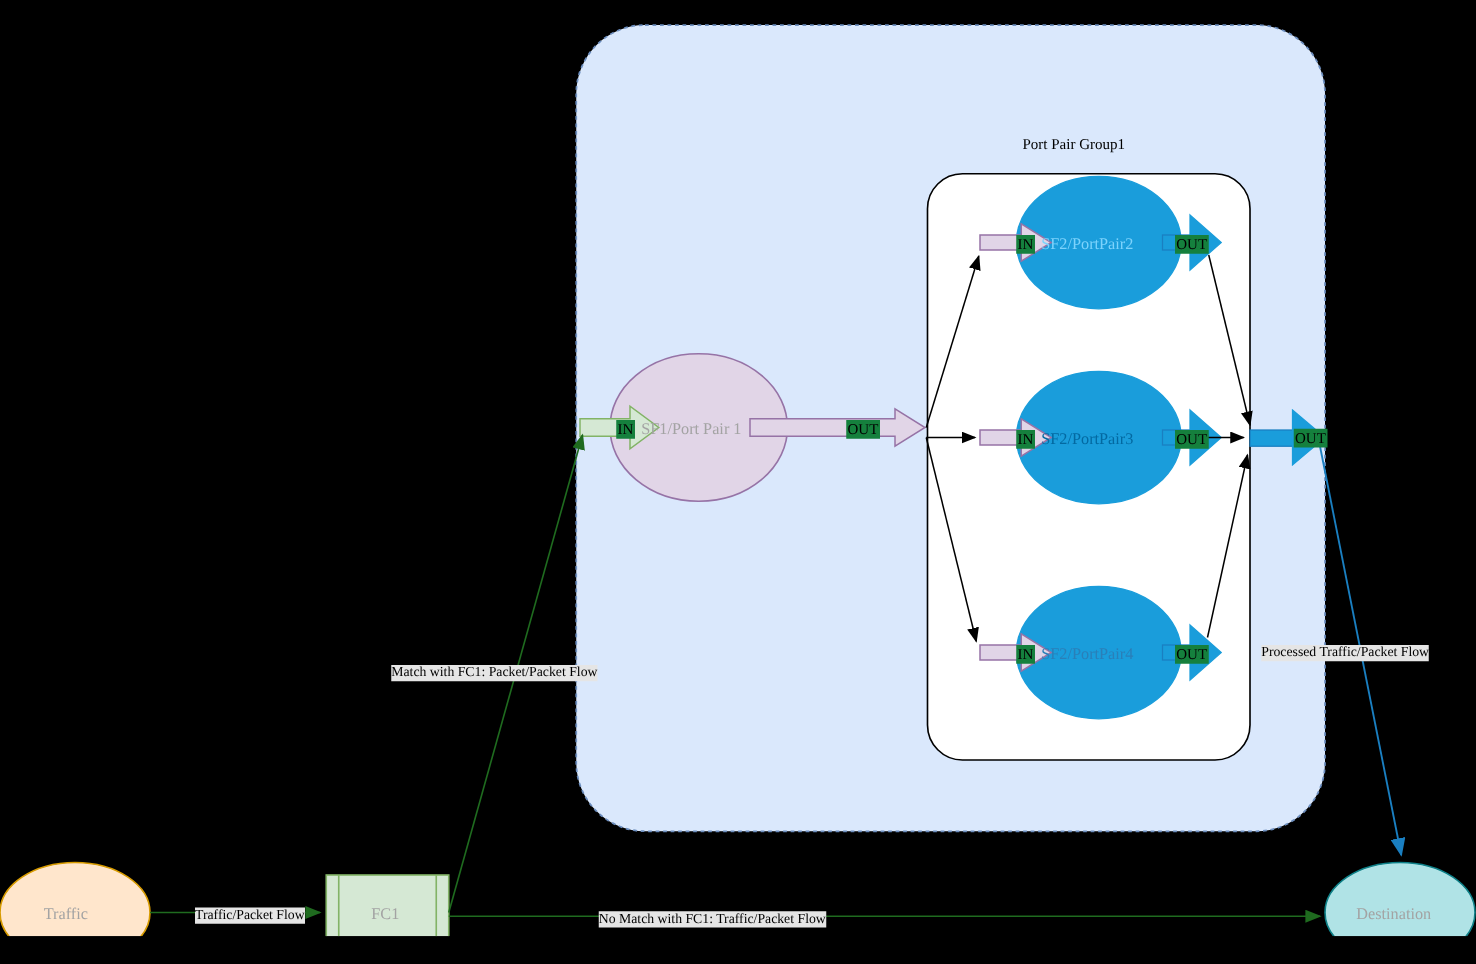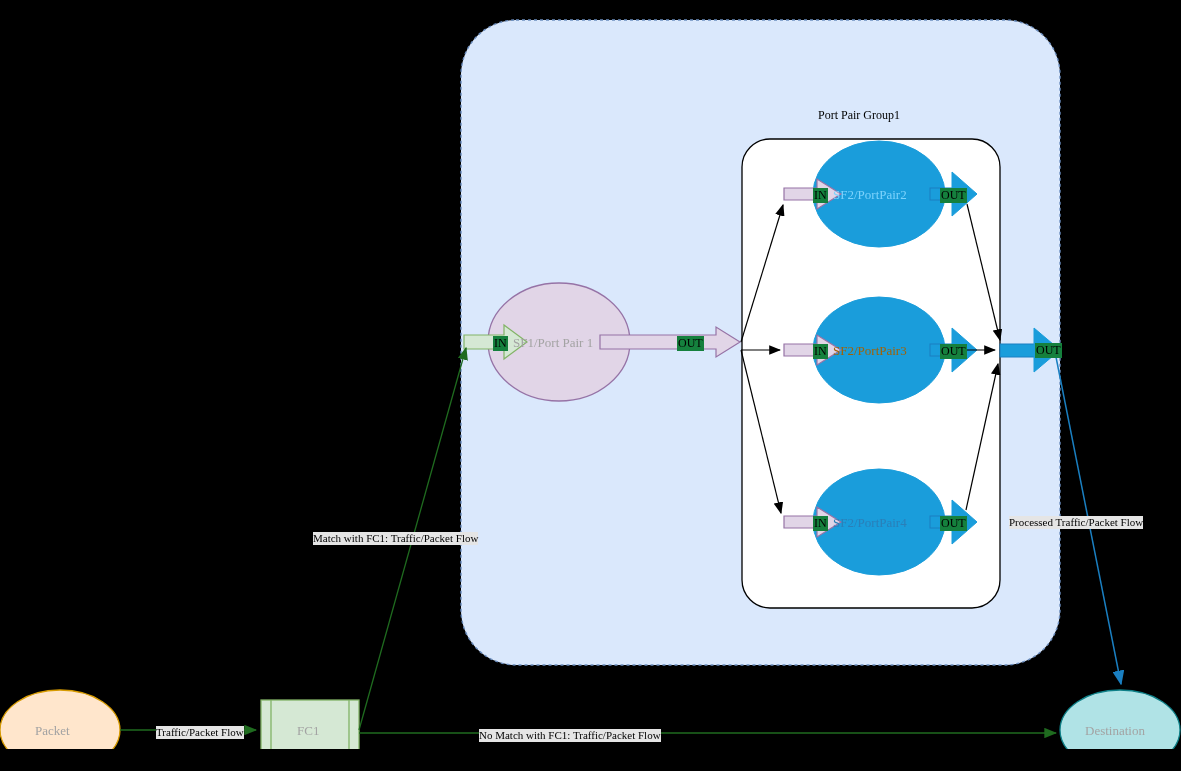--- a/index.html
+++ b/index.html
@@ -107,31 +107,31 @@
 
   <div class="porttext" style="left:493px; top:336px;">IN</div>
   <div class="nodetext" style="left:513px; top:335px;">SF1/Port Pair 1</div>
   <div class="porttext" style="left:677px; top:336px;">OUT</div>
 
   <div class="porttext" style="left:813px; top:188px;">IN</div>
   <div class="sftext" style="left:833px; top:187px; color:#7dd3fc;">SF2/PortPair2</div>
   <div class="porttext" style="left:940px; top:188px;">OUT</div>
 
   <div class="porttext" style="left:813px; top:344px;">IN</div>
-  <div class="sftext" style="left:833px; top:343px; color:#a16207;">SF2/PortPair3</div>
+  <div class="sftext" style="left:833px; top:343px; color:#0369a1;">SF2/PortPair3</div>
   <div class="porttext" style="left:940px; top:344px;">OUT</div>
 
   <div class="porttext" style="left:813px; top:516px;">IN</div>
   <div class="sftext" style="left:833px; top:515px; color:#2a7fb8;">SF2/PortPair4</div>
   <div class="porttext" style="left:940px; top:516px;">OUT</div>
 
   <div class="porttext" style="left:1035px; top:343px;">OUT</div>
 
-  <div class="nodetext" style="left:35px; top:723px;">Packet</div>
+  <div class="nodetext" style="left:35px; top:723px;">Traffic</div>
   <div class="nodetext" style="left:1085px; top:723px;">Destination</div>
   <div class="nodetext" style="left:297px; top:723px;">FC1</div>
 
   <div class="lbl" style="left:156px; top:726px;">Traffic/Packet Flow</div>
-  <div class="lbl" style="left:313px; top:532px;">Match with FC1: Traffic/Packet Flow</div>
+  <div class="lbl" style="left:313px; top:532px;">Match with FC1: Packet/Packet Flow</div>
   <div class="lbl" style="left:479px; top:729px;">No Match with FC1: Traffic/Packet Flow</div>
   <div class="lbl" style="left:1009px; top:516px;">Processed Traffic/Packet Flow</div>
 
 </div>
 
 </body></html>

